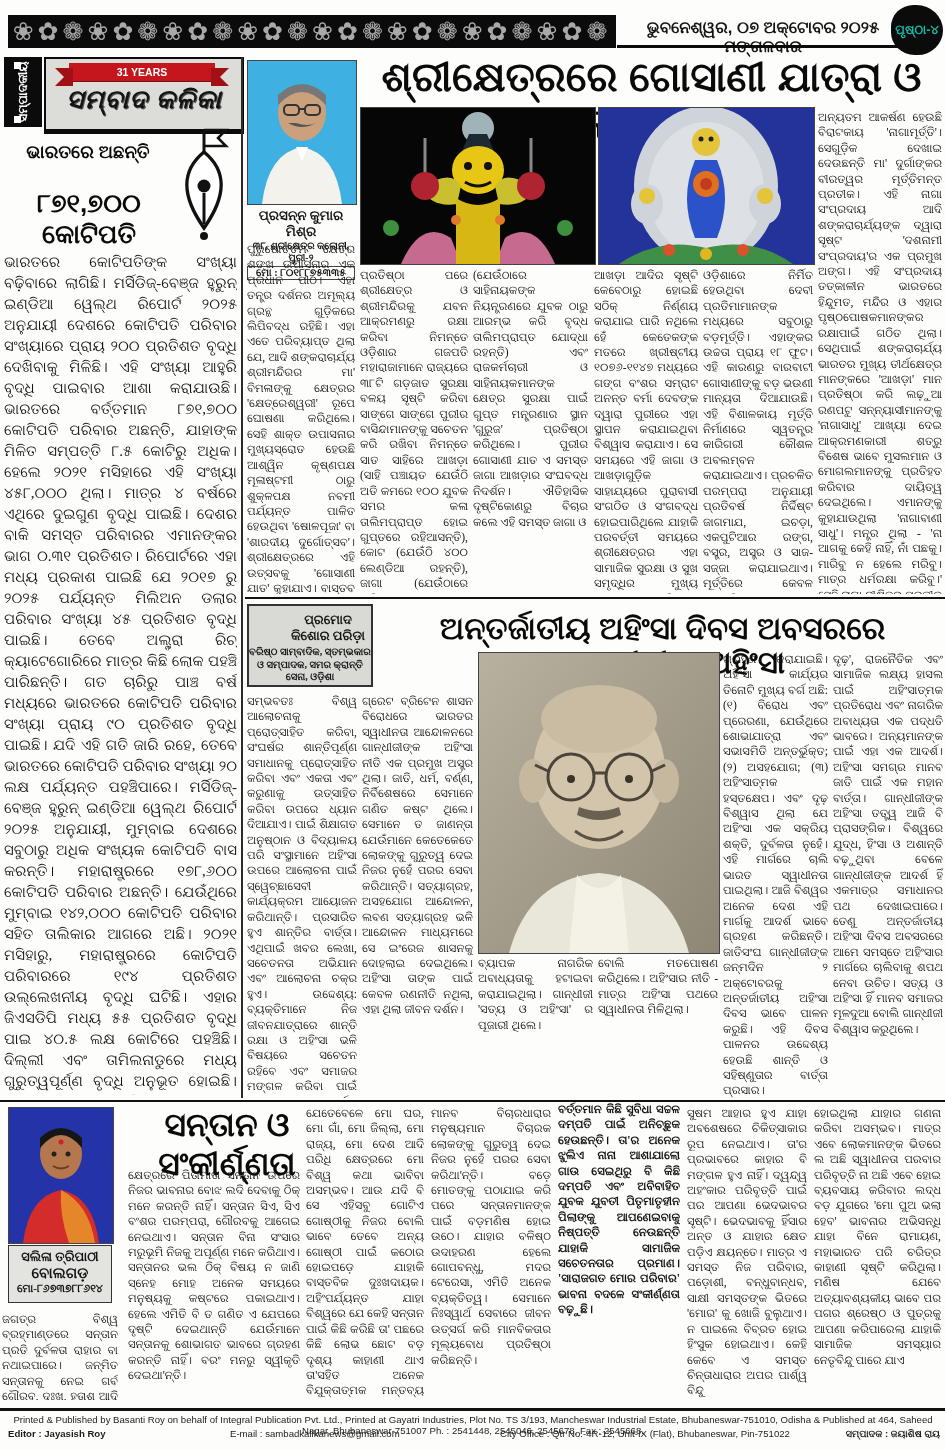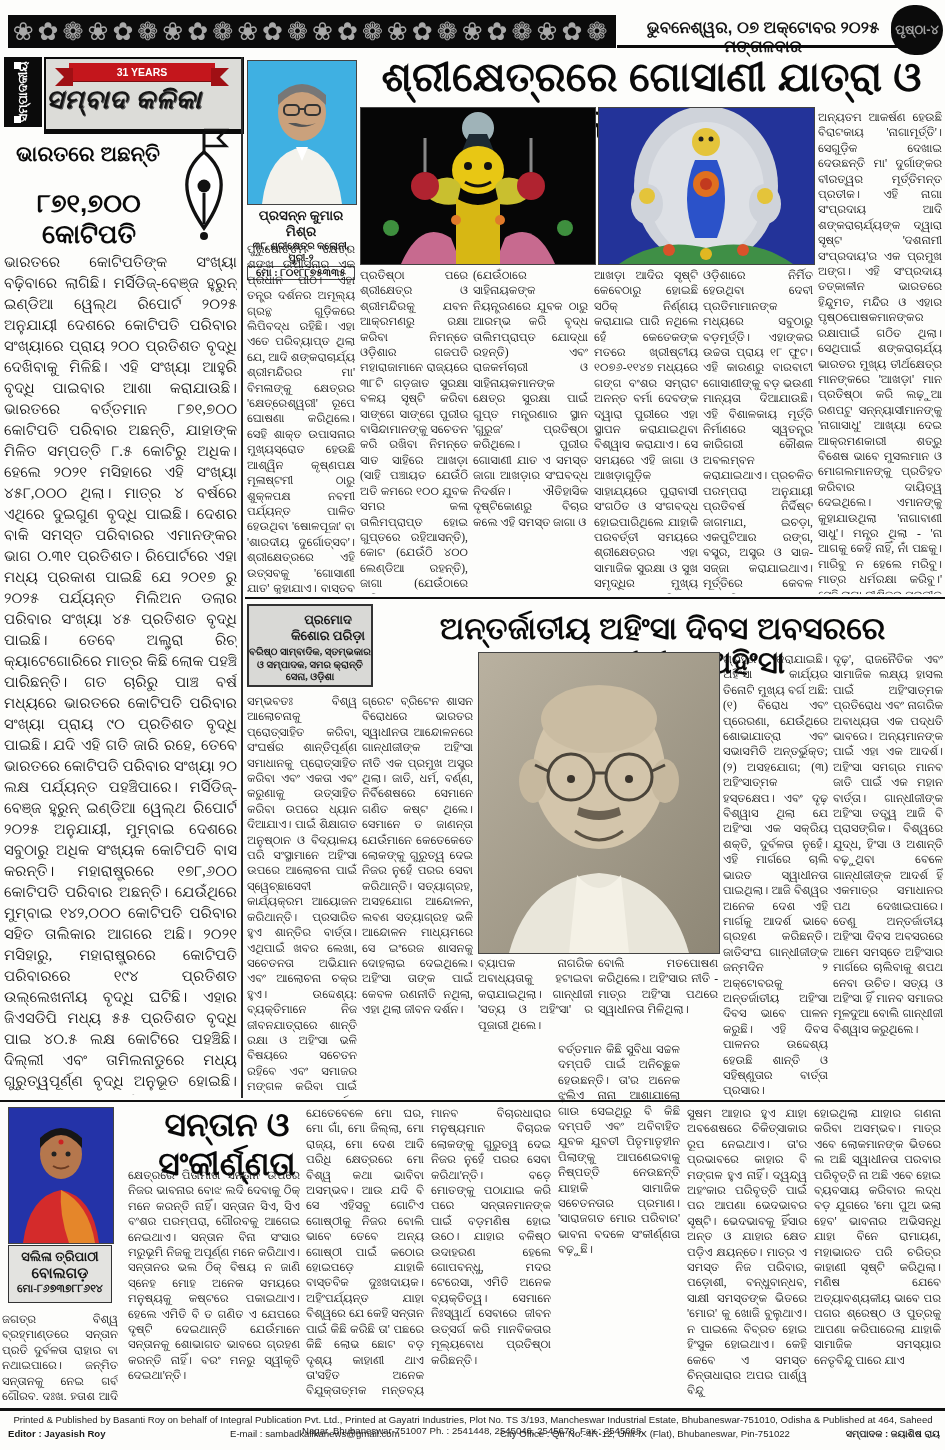--- a/index.html
+++ b/index.html
@@ -9,38 +9,38 @@
   .col{font-size:11.6px;line-height:1.33;text-align:justify;overflow:hidden;word-break:break-word;}
   .col-lg{font-size:15px;line-height:1.4;text-align:justify;overflow:hidden;word-break:break-word;}
   .hl{font-family:"Liberation Sans","DejaVu Sans",sans-serif;font-weight:bold;color:#0a0a0a;}
   
   .flower-strip{left:8px;top:15px;width:608px;height:33px;background:#0b0b0b;color:#a9a9a9;
      overflow:hidden;white-space:nowrap;font-size:25px;line-height:33px;letter-spacing:4px;text-align:center;}
   .dateline{left:622px;top:18px;width:282px;font-size:16.5px;font-weight:bold;text-align:center;
      font-family:"Liberation Sans",sans-serif;}
   .date-underline{left:617px;top:45px;width:292px;height:3px;background:#0b0b0b;}
   .page-badge{right:2px;top:5px;width:52px;height:50px;background:#0b0b0b;border-radius:46% 54% 52% 48%;
-     color:#a3a3a3;font-weight:bold;font-size:13px;display:flex;align-items:center;justify-content:center;
+     color:#14b8a6;font-weight:bold;font-size:13px;display:flex;align-items:center;justify-content:center;
      font-family:"Liberation Sans",sans-serif;}
   
   .section-strip{left:4px;top:57px;width:38px;height:70px;background:#0b0b0b;color:#fff;
      writing-mode:vertical-rl;transform:rotate(180deg);display:flex;align-items:center;justify-content:center;
      font-size:12.5px;font-weight:bold;font-family:"Liberation Sans",sans-serif;}
   .sq{position:absolute;width:7px;height:7px;background:#fff;}
   .masthead-box{left:44px;top:57px;width:196px;height:70px;border:2px solid #0b0b0b;border-bottom:5px solid #0b0b0b;
      background:#dcdcd8;overflow:hidden;}
   .ribbon{position:absolute;left:23px;top:4px;width:146px;height:18px;background:#c4161c;color:#fff;
      text-align:center;font-size:10.5px;font-weight:bold;line-height:18px;font-family:"Liberation Sans",sans-serif;
      box-shadow:0 1px 0 #7a0d10;}
   .ribbon:before,.ribbon:after{content:"";position:absolute;top:5px;border:9px solid #a01014;}
   .ribbon:before{left:-14px;border-left-color:transparent;}
   .ribbon:after{right:-14px;border-right-color:transparent;}
-  .logo-text{position:absolute;left:0;top:26px;width:100%;font-size:26px;font-weight:bold;
+  .logo-text{position:absolute;left:0;top:26px;width:100%;text-align:center;font-size:26px;font-weight:bold;
      font-style:italic;letter-spacing:1px;text-shadow:1px 1px 0 #555;}
-  .ed-h1{left:2px;top:142px;width:172px;text-align:center;font-size:21px;}
+  .ed-h1{left:2px;top:142px;width:172px;text-align:center;font-size:18px;}
   .ed-h2{left:0px;top:188px;width:178px;text-align:center;font-size:26px;}
   
   .vrule{width:2px;background:#2b2b2b;}
   .hrule{height:2px;background:#111;}
   
   .photo{overflow:hidden;border:1px solid #444;}
   .cap-box{background:#e3e3e0;border:1.5px solid #333;text-align:center;overflow:hidden;}
   .byline-box{left:247px;top:604px;width:126px;height:83px;background:#d9d9d6;border:2px solid #333;
      text-align:center;overflow:hidden;padding-top:6px;box-sizing:border-box;}
   .footer-text{font-size:9.6px;color:#1c1c1c;font-family:"Liberation Sans",sans-serif;}
@@ -219,21 +219,21 @@
     <div style="font-size:15px;font-weight:bold;">ବୋଲଗଡ଼</div>
     <div style="font-size:11px;font-weight:bold;">ମୋ-୮୬୭୩୭୮୮୬୧୪</div>
   </div>
 
   <div class="abs hl" style="left:124px;top:1106px;width:206px;height:50px;font-size:33px;text-align:center;">ସନ୍ତାନ ଓ ସଂକୀର୍ଣ୍ଣତା</div>
 
   <div class="abs col" style="left:2px;top:1312px;width:116px;height:88px;">ଜଗତ୍ର ବିଶ୍ୱ ବ୍ରହ୍ମାଣ୍ଡରେ ସନ୍ତାନ ପ୍ରତି ଦୁର୍ବଳତା ରାହାର ବା ନଥାଇପାରେ। ଜନ୍ମିତ ସନ୍ତାନକୁ ନେଇ ଗର୍ବ ଗୌରବ, ଦୁଃଖ, ହତାଶ ଆଦି ଭିନ୍ନଭିନ୍ନ ପରିସ୍ଥିତିରେ ସୃଷ୍ଟି ହୋଇଥାଏ। ନିଜର ଆଶା ଓ ଉଚ୍ଚାକାଂକ୍ଷାକୁ ମଣିଷ ସନ୍ତାନ ମାଧ୍ୟମରେ ହିଁ ପୂର୍ଣ୍ଣ କରିବାର ସ୍ୱପ୍ନ ଦେଖିଥାଏ କିନ୍ତୁ ଏକଥା ବି ଭୁଲାଯାଏ ନ ଦେଲେ କର୍ମ ଫେରେଇବେ। ସେ</div>
   <div class="abs col" style="left:128px;top:1168px;width:172px;height:232px;">କ୍ଷେତ୍ରରେ ପିତାମାତା ସନ୍ତାନ ଉପରେ ନିଜର ଭାବନାର ବୋଝ ଲଦି ଦେବାକୁ ଠିକ୍ ମନେ କରନ୍ତି ନାହିଁ। ସନ୍ତାନ ସିଏ, ସିଏ ବଂଶର ପରମ୍ପରା, ଗୌରବକୁ ଆଗେଇ ନେଇଥାଏ। ସନ୍ତାନ ବିନା ସଂସାର ମରୁଭୂମି ନିଜକୁ ଅପୂର୍ଣ୍ଣ ମନେ କରିଥାଏ। ସନ୍ତାନର ଭଲ ଠିକ୍ ବିଷୟ ନ ଜାଣି ସ୍ନେହ ମୋହ ଅନେକ ସମୟରେ ମନୁଷ୍ୟକୁ କଷ୍ଟରେ ପକାଇଥାଏ। ହେଲେ ଏମିତି ବି ତ ଗଣିତ ଏ ଯେପରେ ଦୃଷ୍ଟି ଦେଇଥାନ୍ତି ଯେଉଁମାନେ ସନ୍ତାନକୁ ଶୋଭାଗତ ଭାବରେ ଗ୍ରହଣ କରନ୍ତି ନାହିଁ। ବରଂ ମନରୁ ସ୍ୱୀକୃତି ଦେଇଥା'ନ୍ତି।</div>
   <div class="abs col" style="left:306px;top:1106px;width:118px;height:294px;">ଯେତେବେଳେ ମୋ ଘର, ମୋ ଗାଁ, ମୋ ଜିଲ୍ଲା, ମୋ ରାଜ୍ୟ, ମୋ ଦେଶ ଆଦି ପରିଧି କ୍ଷେତ୍ରରେ ମୋ ବିଶ୍ୱ କଥା ଭାବିବା ଅସମ୍ଭବ। ଆଉ ଯଦି ବି ସେ ଏହିସବୁ ଗୋଟିଏ ଗୋଷ୍ଠୀକୁ ନିଜର ବୋଲି ଭାବେ ତେବେ ଅନ୍ୟ ଗୋଷ୍ଠୀ ପାଇଁ କଠୋର ହୋଇପଡ଼େ ଯାହାକି ବାସ୍ତବିକ ଦୁଃଖଦାୟକ। ଅହିଂପର୍ଯ୍ୟନ୍ତ ଯାହା ବିଶ୍ୱରେ ଯେ କେହି ସନ୍ତାନ ପାଇଁ କିଛି କରିଛି ତା' ପଛରେ କିଛି ଲୋଭ ଛୋଟ ବଡ଼ ଦୃଶ୍ୟ କାହାଣୀ ଥାଏ ତା'ସହିତ ଅନେକ ବିଯୁକ୍ତାତ୍ମକ ମନ୍ତବ୍ୟ ମଧ୍ୟ ଆଲୋଚନାକୁ</div>
   <div class="abs col" style="left:431px;top:1106px;width:120px;height:294px;">ମାନବ ବିଚାରଧାରାର ମନୁଷ୍ୟମାନ ବିଚାରକ ଲୋକଙ୍କୁ ଗୁରୁତ୍ୱ ଦେଇ ନିଜର ନୁହେଁ ପରର ସେବା କରିଥା'ନ୍ତି। ବଡ଼େ ମୋତଙ୍କୁ ପଠାଯାଇ କରି ପରେ ସନ୍ତାନମାନଙ୍କ ପାଇଁ ବଡ଼ମଣିଷ ହୋଇ ଉଠେ। ଯାହାର ବଳିଷ୍ଠ ଉଦାହରଣ ହେଲେ ଗୋପବନ୍ଧୁ, ମଦର ଟେରେସା, ଏମିତି ଅନେକ ବ୍ୟକ୍ତିତ୍ୱ। ସେମାନେ ନିଃସ୍ୱାର୍ଥ ସେବାରେ ଜୀବନ ଉତ୍ସର୍ଗ କରି ମାନବିକତାର ମୂଲ୍ୟବୋଧ ପ୍ରତିଷ୍ଠା କରିଛନ୍ତି।</div>
-  <div class="abs col" style="left:558px;top:1042px;width:122px;height:294px;">ବର୍ତ୍ତମାନ କିଛି ସୁବିଧା ସଚ୍ଚଳ ଦମ୍ପତି ପାଇଁ ଅନିଚ୍ଛୁକ ହେଉଛନ୍ତି। ତା'ର ଅନେକ ଝୁଲିଏ ନାନା ଆଶାଯାଲୋ ଗାଉ ସେଇଥିରୁ ବି କିଛି ଦମ୍ପତି ଏବଂ ଅବିବାହିତ ଯୁବକ ଯୁବତୀ ପିତୃମାତୃହୀନ ପିଲାଙ୍କୁ ଆପଣେଇବାକୁ ନିଷ୍ପତ୍ତି ନେଉଛନ୍ତି ଯାହାକି ସାମାଜିକ ସଚେତନତାର ପ୍ରମାଣ। 'ସାରାଜଗତ ମୋର ପରିବାର' ଭାବନା ବଦଳେ ସଂକୀର୍ଣ୍ଣତା ବଢ଼ୁଛି।</div>
+  <div class="abs col" style="left:558px;top:1102px;width:122px;height:294px;font-weight:bold;">ବର୍ତ୍ତମାନ କିଛି ସୁବିଧା ସଚ୍ଚଳ ଦମ୍ପତି ପାଇଁ ଅନିଚ୍ଛୁକ ହେଉଛନ୍ତି। ତା'ର ଅନେକ ଝୁଲିଏ ନାନା ଆଶାଯାଲୋ ଗାଉ ସେଇଥିରୁ ବି କିଛି ଦମ୍ପତି ଏବଂ ଅବିବାହିତ ଯୁବକ ଯୁବତୀ ପିତୃମାତୃହୀନ ପିଲାଙ୍କୁ ଆପଣେଇବାକୁ ନିଷ୍ପତ୍ତି ନେଉଛନ୍ତି ଯାହାକି ସାମାଜିକ ସଚେତନତାର ପ୍ରମାଣ। 'ସାରାଜଗତ ମୋର ପରିବାର' ଭାବନା ବଦଳେ ସଂକୀର୍ଣ୍ଣତା ବଢ଼ୁଛି।</div>
   <div class="abs col" style="left:687px;top:1106px;width:120px;height:294px;">ସୁଷମ ଆହାର ହୁଏ ଯାହା ଅବଶେଷରେ ଚିକିତ୍ସାକାର ରୂପ ନେଇଥାଏ। ତା'ର ପ୍ରଭାବରେ କାହାର ବି ମଙ୍ଗଳ ହୁଏ ନାହିଁ। ଦ୍ୱନ୍ଦ୍ୱ ଅହଂକାର ପରିବୃତ୍ତି ପାଇଁ ପର ଆପଣା ଭେଦଭାବର ସୃଷ୍ଟି। ଭେଦଭାବକୁ ହିଁସାର ଅନ୍ତ ଓ ଯାହାର କ୍ଷେତ ପଡ଼ିଏ କ୍ଷୟନ୍ତେ। ମାତ୍ର ଏ ସମସ୍ତ ନିଜ ପରିବାର, ପଡ଼ୋଶୀ, ବନ୍ଧୁବାନ୍ଧବ, ସାକ୍ଷୀ ସମସ୍ତଙ୍କ ଭିତରେ 'ମୋର' କୁ ଖୋଜି ବୁଲୁଥାଏ। ନ ପାଇଲେ ବିବ୍ରତ ହୋଇ ହିଂସୁକ ହୋଇଥାଏ। କେହି କେବେ ଏ ସମସ୍ତ ଚିନ୍ତାଧାରାର ଅପର ପାର୍ଶ୍ୱ ବିନ୍ଦୁ</div>
   <div class="abs col" style="left:814px;top:1106px;width:127px;height:294px;">ହୋଇଥିଲା ଯାହାର ଗଣନା କରିବା ଅସମ୍ଭବ। ମାତ୍ର ଏବେ ଲୋକମାନଙ୍କ ଭିତରେ ଲ ଅଛି ସ୍ୱାଧୀନତା ପରବାର ପରିବୃତ୍ତି ନା ଅଛି ଏବେ ହୋଇ ବ୍ୟବସାୟ କରିବାର ଲଦ୍ଧ ବଡ଼ ଯୁଗରେ 'ମୋ ପୁଅ ଭଲା ହେବ' ଭାବନାର ଅଭିସନ୍ଧି ଯାହା ବିନେ ରାମାୟଣ, ମହାଭାରତ ପରି ଚରିତ୍ର କାହାଣୀ ସୃଷ୍ଟି କରିଥିଲା। ମଣିଷ ଯେବେ ଅତ୍ୟାବଶ୍ୟକୀୟ ଭାବେ ପର ପଗର ଶ୍ରେଷ୍ଠ ଓ ପୁତ୍ରକୁ ଆପଣା କରିପାରେଲା ଯାହାକି ସାମାଜିକ ସମସ୍ୟାର ନେତୃବିନ୍ଦୁ ପାରେ ଯାଏ</div>
 
   <div class="abs hrule" style="left:0;top:1408px;width:945px;height:2.5px;"></div>
   <div class="abs footer-text" style="left:8px;top:1414px;width:930px;text-align:center;">Printed &amp; Published by Basanti Roy on behalf of Integral Publication Pvt. Ltd., Printed at Gayatri Industries, Plot No. TS 3/193, Mancheswar Industrial Estate, Bhubaneswar-751010, Odisha &amp; Published at 464, Saheed Nagar, Bhubaneswar-751007 Ph. : 2541448, 2545046, 2545678, Fax : 2545668.</div>
   <div class="abs footer-text" style="left:8px;top:1428px;width:180px;font-weight:bold;">Editor : Jayasish Roy</div>
   <div class="abs footer-text" style="left:230px;top:1428px;width:260px;">E-mail : sambadkalikanews@gmail.com</div>
   <div class="abs footer-text" style="left:500px;top:1428px;width:320px;">City Office : Qtr No.-4R-12, Unit-IX (Flat), Bhubaneswar, Pin-751022</div>
   <div class="abs footer-text" style="left:820px;top:1428px;width:120px;text-align:right;font-weight:bold;">ସମ୍ପାଦକ : ଜୟାଶିଷ ରାୟ</div>
 

